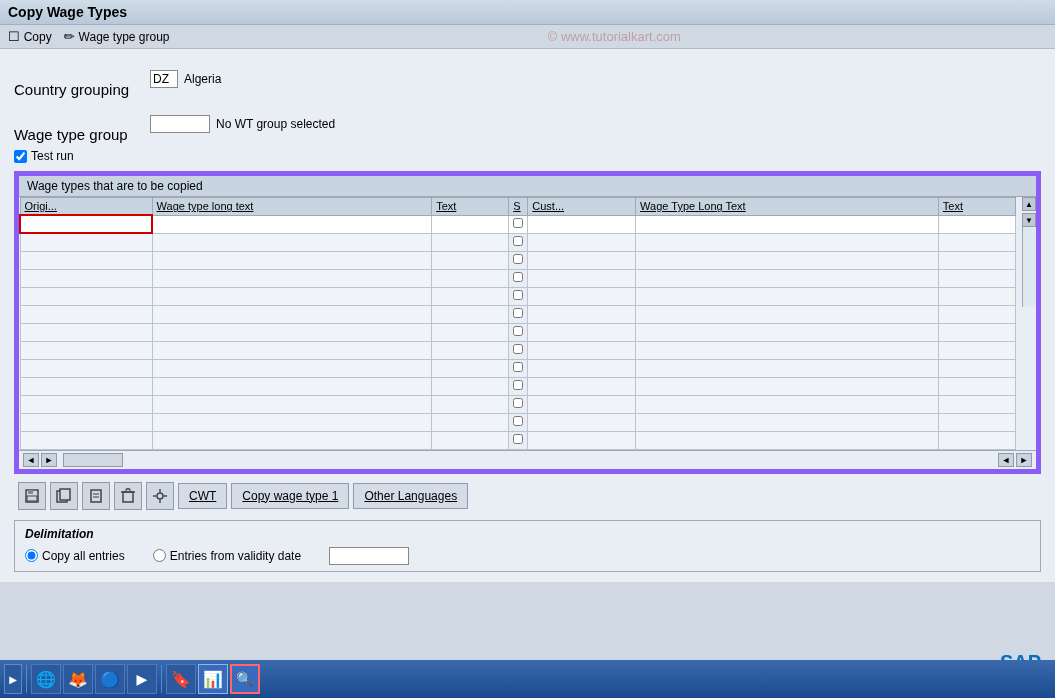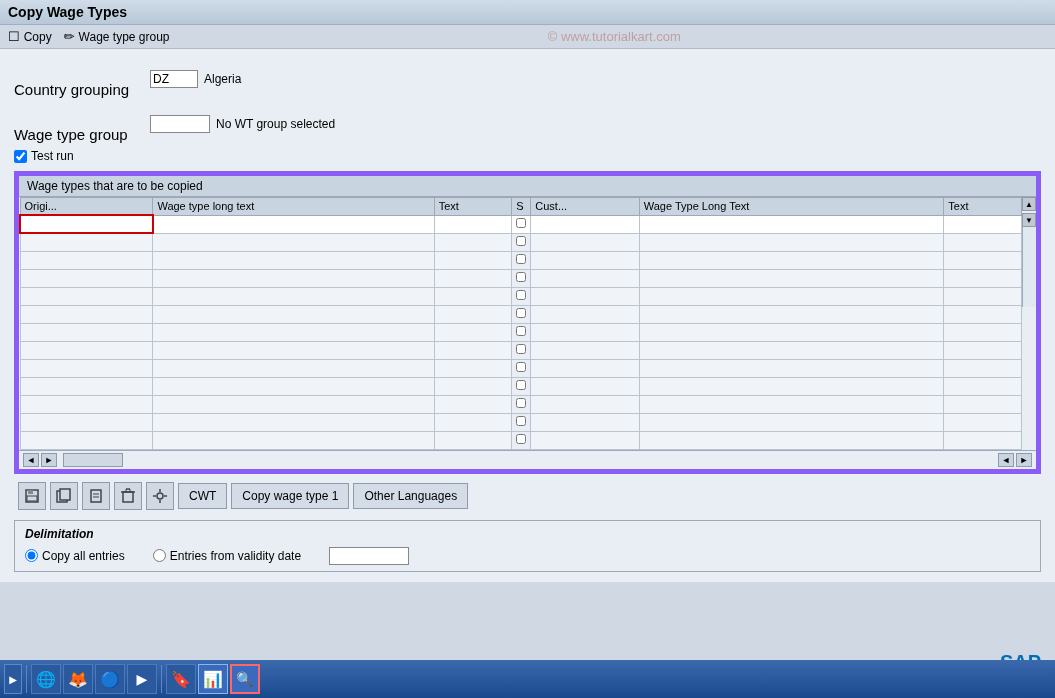--- a/index.html
+++ b/index.html
@@ -59,21 +59,21 @@
       align-items: center;
       margin-bottom: 6px;
       gap: 6px;
     }
     .form-label {
       width: 130px;
       font-size: 15px;
       margin-top: 22px;
     }
     .form-input-small {
-      width: 48px;
+      width: 28px;
       height: 18px;
       border: 1px solid #888;
       background: #fff;
       font-size: 12px;
       padding: 0 2px;
     }
     .form-input-medium {
       width: 60px;
       height: 18px;
       border: 1px solid #888;
@@ -190,20 +190,21 @@
     }
     .action-btn {
       height: 26px;
       background: #d4dce8;
       border: 1px solid #909aa8;
       padding: 2px 10px;
       cursor: pointer;
       font-size: 12px;
       display: flex;
       align-items: center;
+      text-decoration: underline;
     }
 
     
     .delimitation-panel {
       border: 1px solid #a0a8b8;
       background: #e8eef4;
       margin-top: 6px;
       padding: 6px 10px;
     }
     .delimitation-title {
@@ -328,21 +329,21 @@
     <div class="table-panel-title">Wage types that are to be copied</div>
 
     <div style="position:relative; overflow:hidden;">
 
       <div style="position:absolute;right:0;top:0;width:14px;z-index:10;">
         <div class="scrollbar-btn">▲</div>
         <div class="scrollbar-btn" style="margin-top:2px;">▼</div>
         <div style="width:14px;height:80px;background:#e0e8f0;border-left:1px solid #a0a8b8;"></div>
       </div>
 
-      <div style="margin-right:14px;">
+      <div style="margin-right:20px;text-decoration:underline;">
         <table class="data-table">
           <thead>
             <tr>
               <th>Origi...</th>
               <th>Wage type long text</th>
               <th>Text</th>
               <th class="col-s">S</th>
               <th>Cust...</th>
               <th>Wage Type Long Text</th>
               <th>Text</th>

